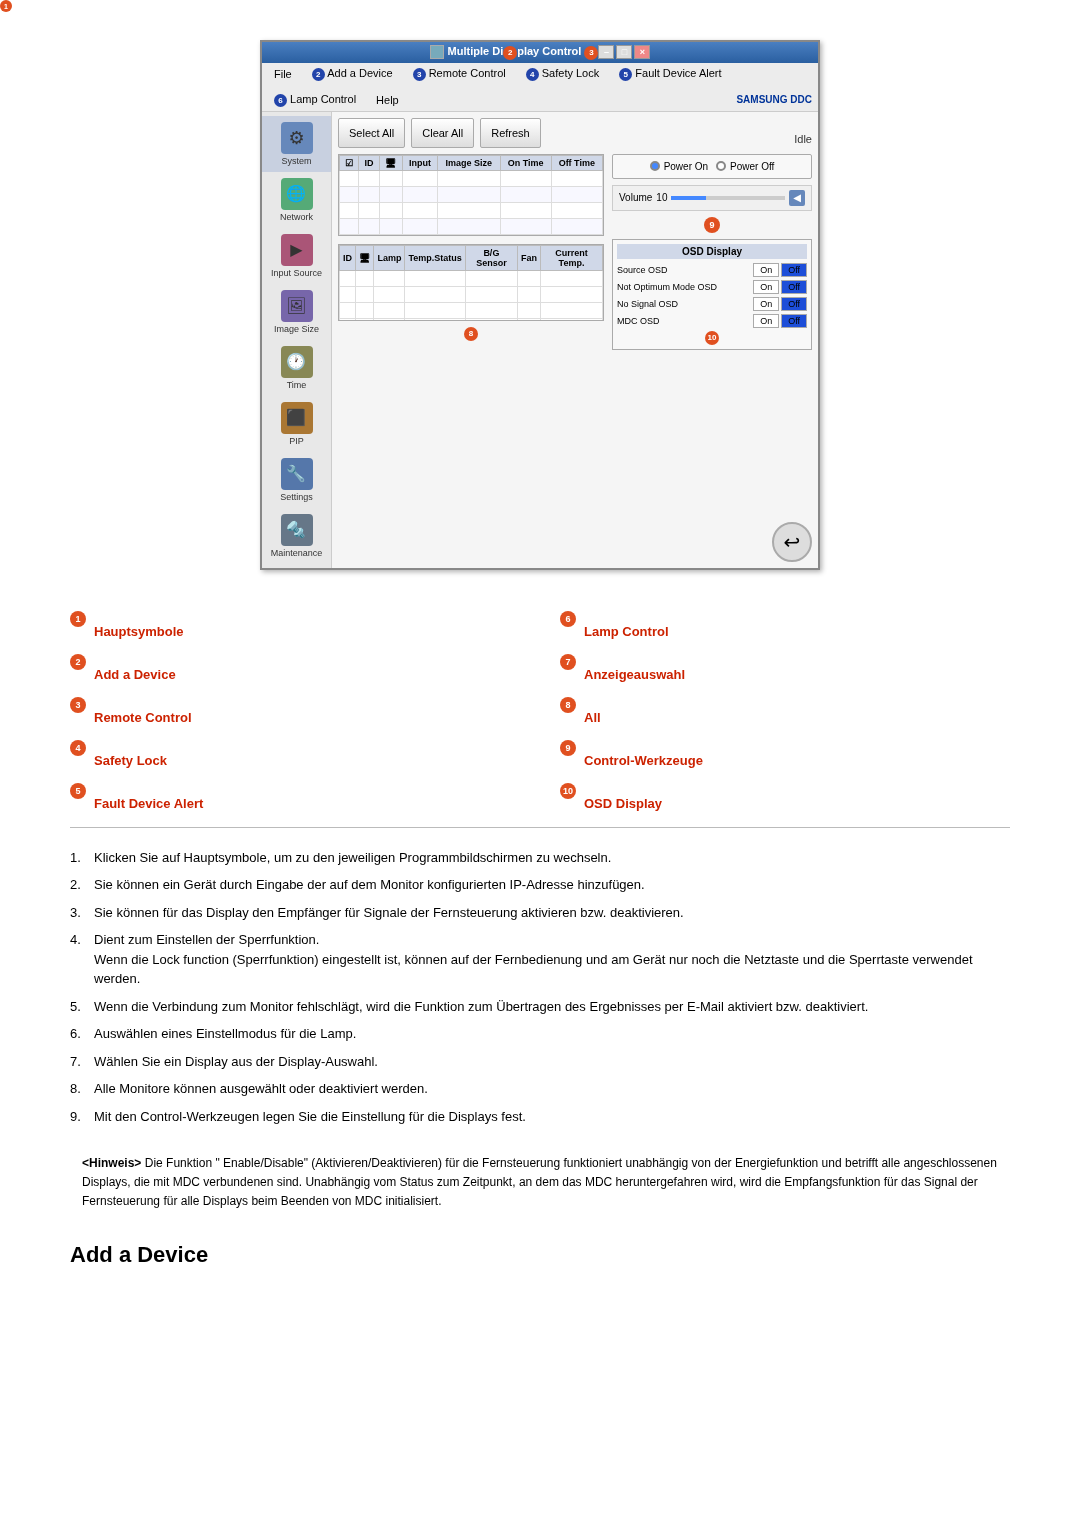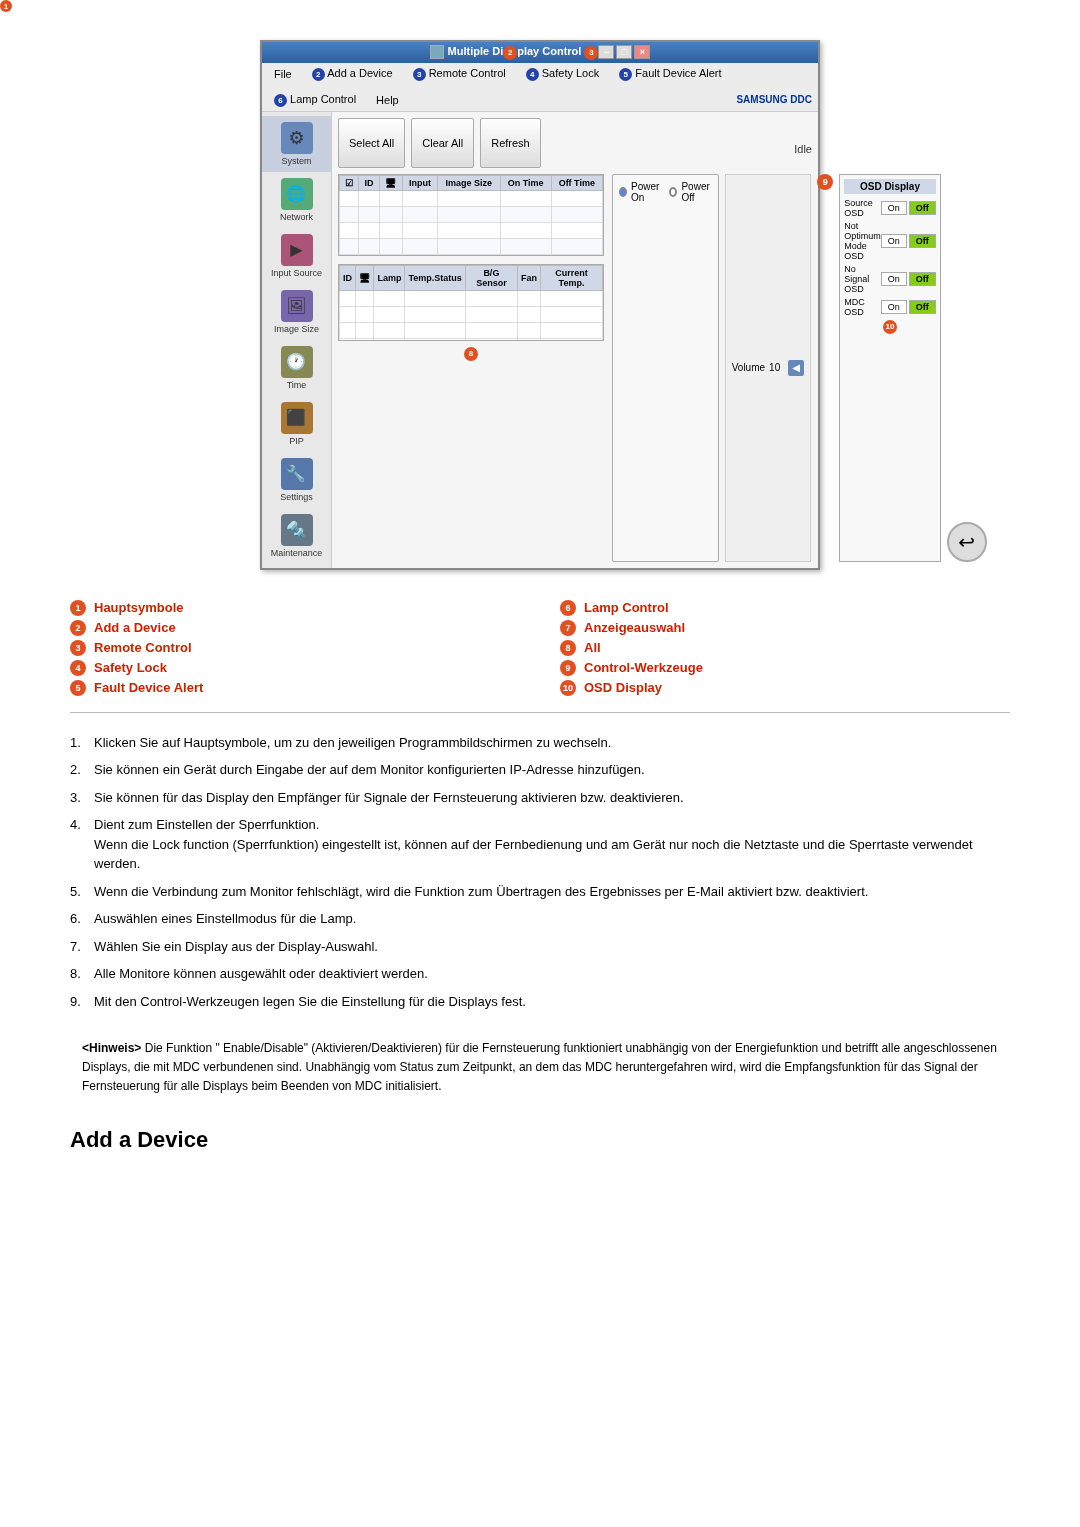--- a/index.html
+++ b/index.html
@@ -163,21 +163,21 @@
     }
 
     
     .toolbar {
       display: flex;
       align-items: center;
       gap: 6px;
       margin-bottom: 6px;
     }
     .toolbar-btn {
-      padding: 18px 10px;
+      padding: 8px 10px;
       background: linear-gradient(to bottom, #fff, #ddd);
       border: 1px solid #aaa;
       font-size: 11px;
       cursor: pointer;
       border-radius: 2px;
       text-align: right;
     }
     .idle-text {
       margin-left: auto;
       font-size: 11px;
@@ -243,21 +243,21 @@
     .temp-table td {
       border: 1px solid #ddd;
       padding: 2px 3px;
       height: 16px;
     }
 
     
     .control-section {
       width: 200px;
       display: flex;
-      flex-direction: row;
+      flex-direction: column;
       gap: 6px;
     }
 
     
     .power-control {
       border: 1px solid #aaa;
       background: #f8f8f8;
       padding: 6px;
       border-radius: 2px;
     }
@@ -336,21 +336,21 @@
     }
     .osd-label { flex: 1; }
     .osd-btns { display: flex; gap: 2px; }
     .osd-btn {
       padding: 1px 6px;
       border: 1px solid #aaa;
       font-size: 9px;
       cursor: pointer;
       background: #fff;
     }
-    .osd-btn.active { background: #84cc16; font-weight: bold; }
+    .osd-btn.active { background: #1d4ed8; font-weight: normal; }
 
     
     .all-badge {
       text-align: center;
       font-size: 10px;
       color: #666;
       padding: 2px;
     }
 
     
@@ -366,20 +366,21 @@
     }
     .legend-item {
       display: flex;
       align-items: center;
       gap: 8px;
       font-size: 13px;
     }
     .legend-label {
       font-weight: bold;
       color: #000;
+      margin-top: 24px;
     }
     .legend-label.red { color: #cc2200; }
     .legend-divider {
       border: none;
       border-top: 1px solid #bbb;
       margin: 10px 0;
     }
 
     
     .numbered-list {

